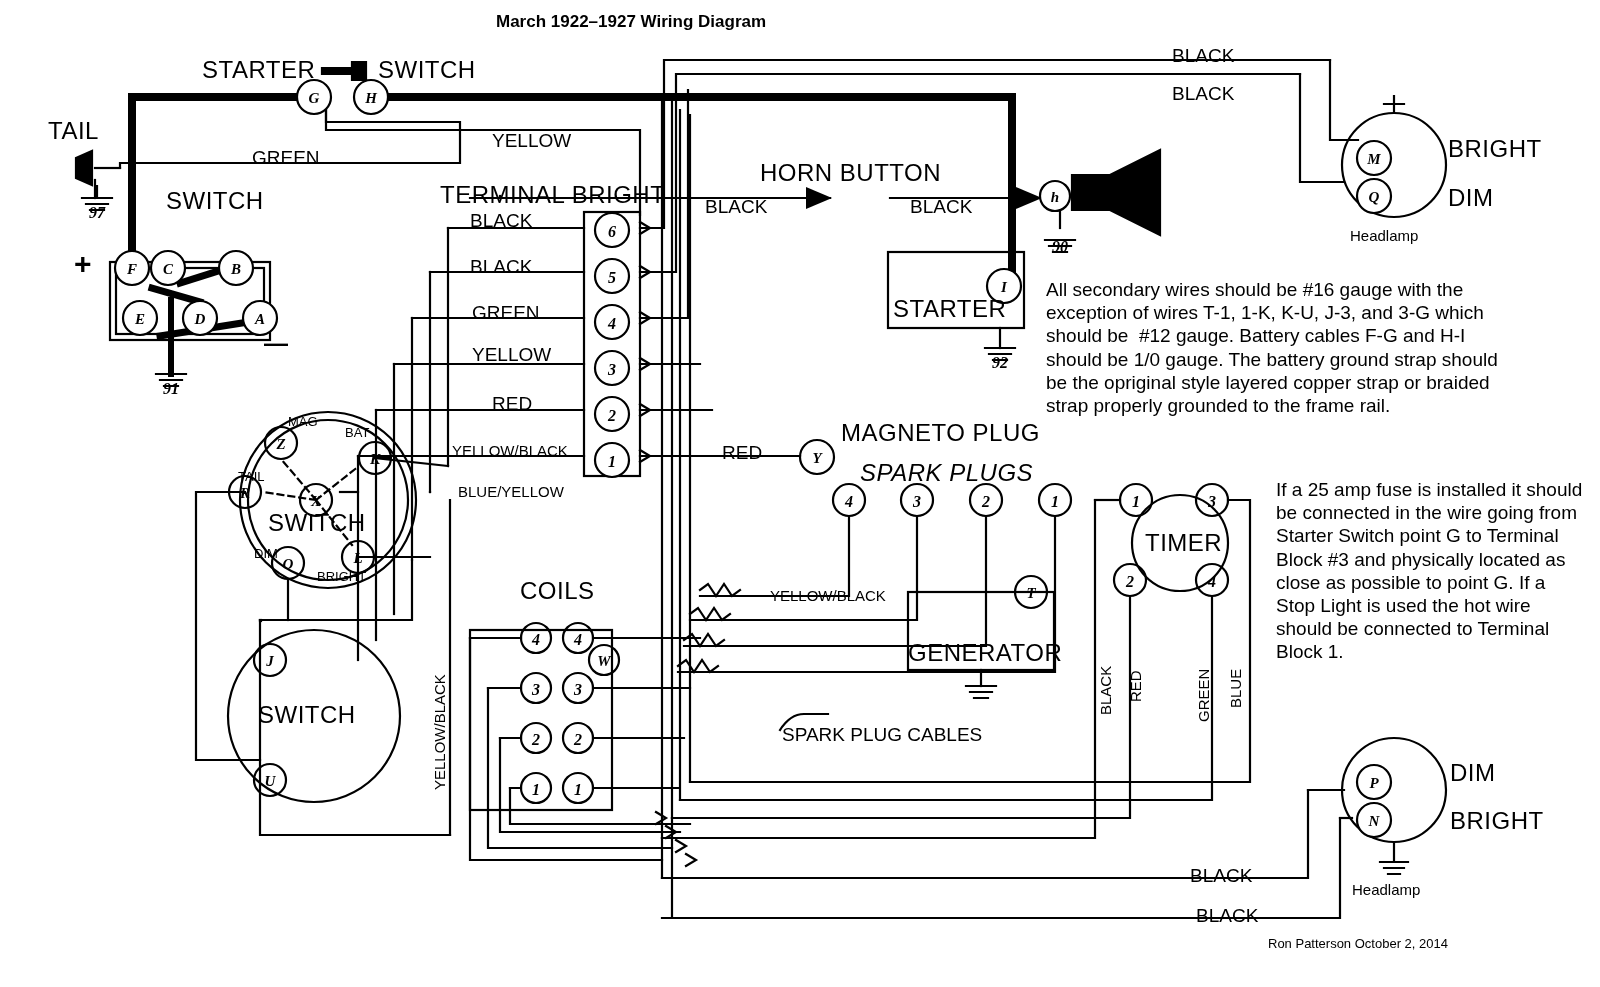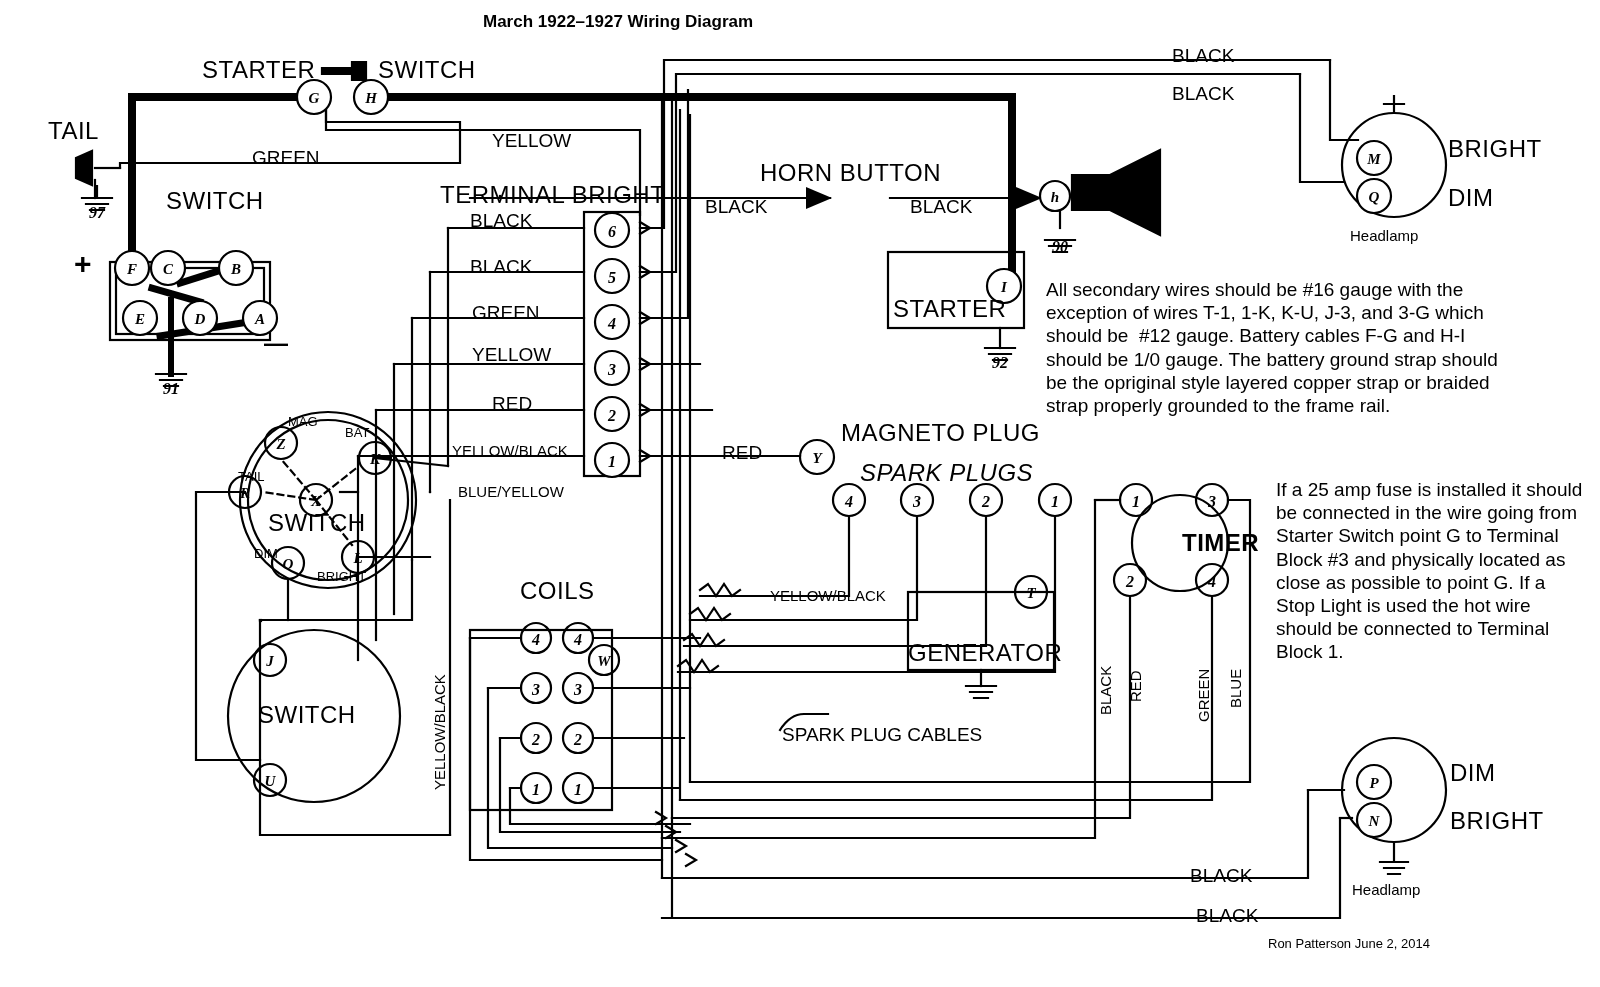--- a/index.html
+++ b/index.html
@@ -18,20 +18,21 @@
   }
   .lbl {
     position: absolute;
     white-space: nowrap;
     line-height: 1.05;
     color: #000;
   }
   .title {
     font-weight: bold;
     font-size: 17px;
+    margin-left: 13px;
   }
   .big {
     font-size: 24px;
     letter-spacing: 0.5px;
   }
   .med {
     font-size: 19px;
   }
   .sm {
     font-size: 15px;
@@ -348,21 +349,21 @@
   <div class="lbl big" style="left:1448px; top:185px;">DIM</div>
   <div class="lbl sm" style="left:1350px; top:228px;">Headlamp</div>
 
   <div class="lbl big" style="left:1450px; top:760px;">DIM</div>
   <div class="lbl big" style="left:1450px; top:808px;">BRIGHT</div>
   <div class="lbl sm" style="left:1352px; top:882px;">Headlamp</div>
 
   <div class="lbl big" style="left:841px; top:420px;">MAGNETO PLUG</div>
   <div class="lbl big" style="left:860px; top:460px;font-style:italic;">SPARK PLUGS</div>
 
-  <div class="lbl big" style="left:1182px; top:530px;font-weight:bold;">TIMER</div>
+  <div class="lbl big" style="left:1145px; top:530px;">TIMER</div>
   <div class="lbl big" style="left:268px; top:510px;">SWITCH</div>
   <div class="lbl big" style="left:258px; top:702px;">SWITCH</div>
   <div class="lbl big" style="left:520px; top:578px;">COILS</div>
   <div class="lbl big" style="left:908px; top:640px;">GENERATOR</div>
   <div class="lbl med" style="left:782px; top:725px;">SPARK PLUG CABLES</div>
 
   <div class="lbl xs" style="left:288px; top:415px;">MAG</div>
   <div class="lbl xs" style="left:345px; top:426px;">BAT</div>
   <div class="lbl xs" style="left:238px; top:470px;">TAIL</div>
   <div class="lbl xs" style="left:254px; top:547px;">DIM</div>
@@ -391,15 +392,15 @@
   <div class="lbl sm vert" style="left:1128px; top:702px;">RED</div>
   <div class="lbl sm vert" style="left:1196px; top:722px;">GREEN</div>
   <div class="lbl sm vert" style="left:1228px; top:708px;">BLUE</div>
 
   <div class="lbl med" style="left:1190px; top:866px;">BLACK</div>
   <div class="lbl med" style="left:1196px; top:906px;">BLACK</div>
 
   <div class="note" style="left:1046px; top:278px;">All secondary wires should be #16 gauge with the exception of wires T-1, 1-K, K-U, J-3, and 3-G which should be  #12 gauge. Battery cables F-G and H-I should be 1/0 gauge. The battery ground strap should be the opriginal style layered copper strap or braided strap properly grounded to the frame rail.</div>
   <div class="note" style="left:1248px; top:478px; width:312px;margin-left:28px;">If a 25 amp fuse is installed it should be connected in the wire going from Starter Switch point G to Terminal Block #3 and physically located as close as possible to point G. If a Stop Light is used the hot wire should be connected to Terminal Block 1.</div>
 
-  <div class="credit" style="left:1268px; top:936px;">Ron Patterson June 2, 2014</div>
+  <div class="credit" style="left:1268px; top:936px;">Ron Patterson October 2, 2014</div>
 
 </div>
 
 </body></html>

